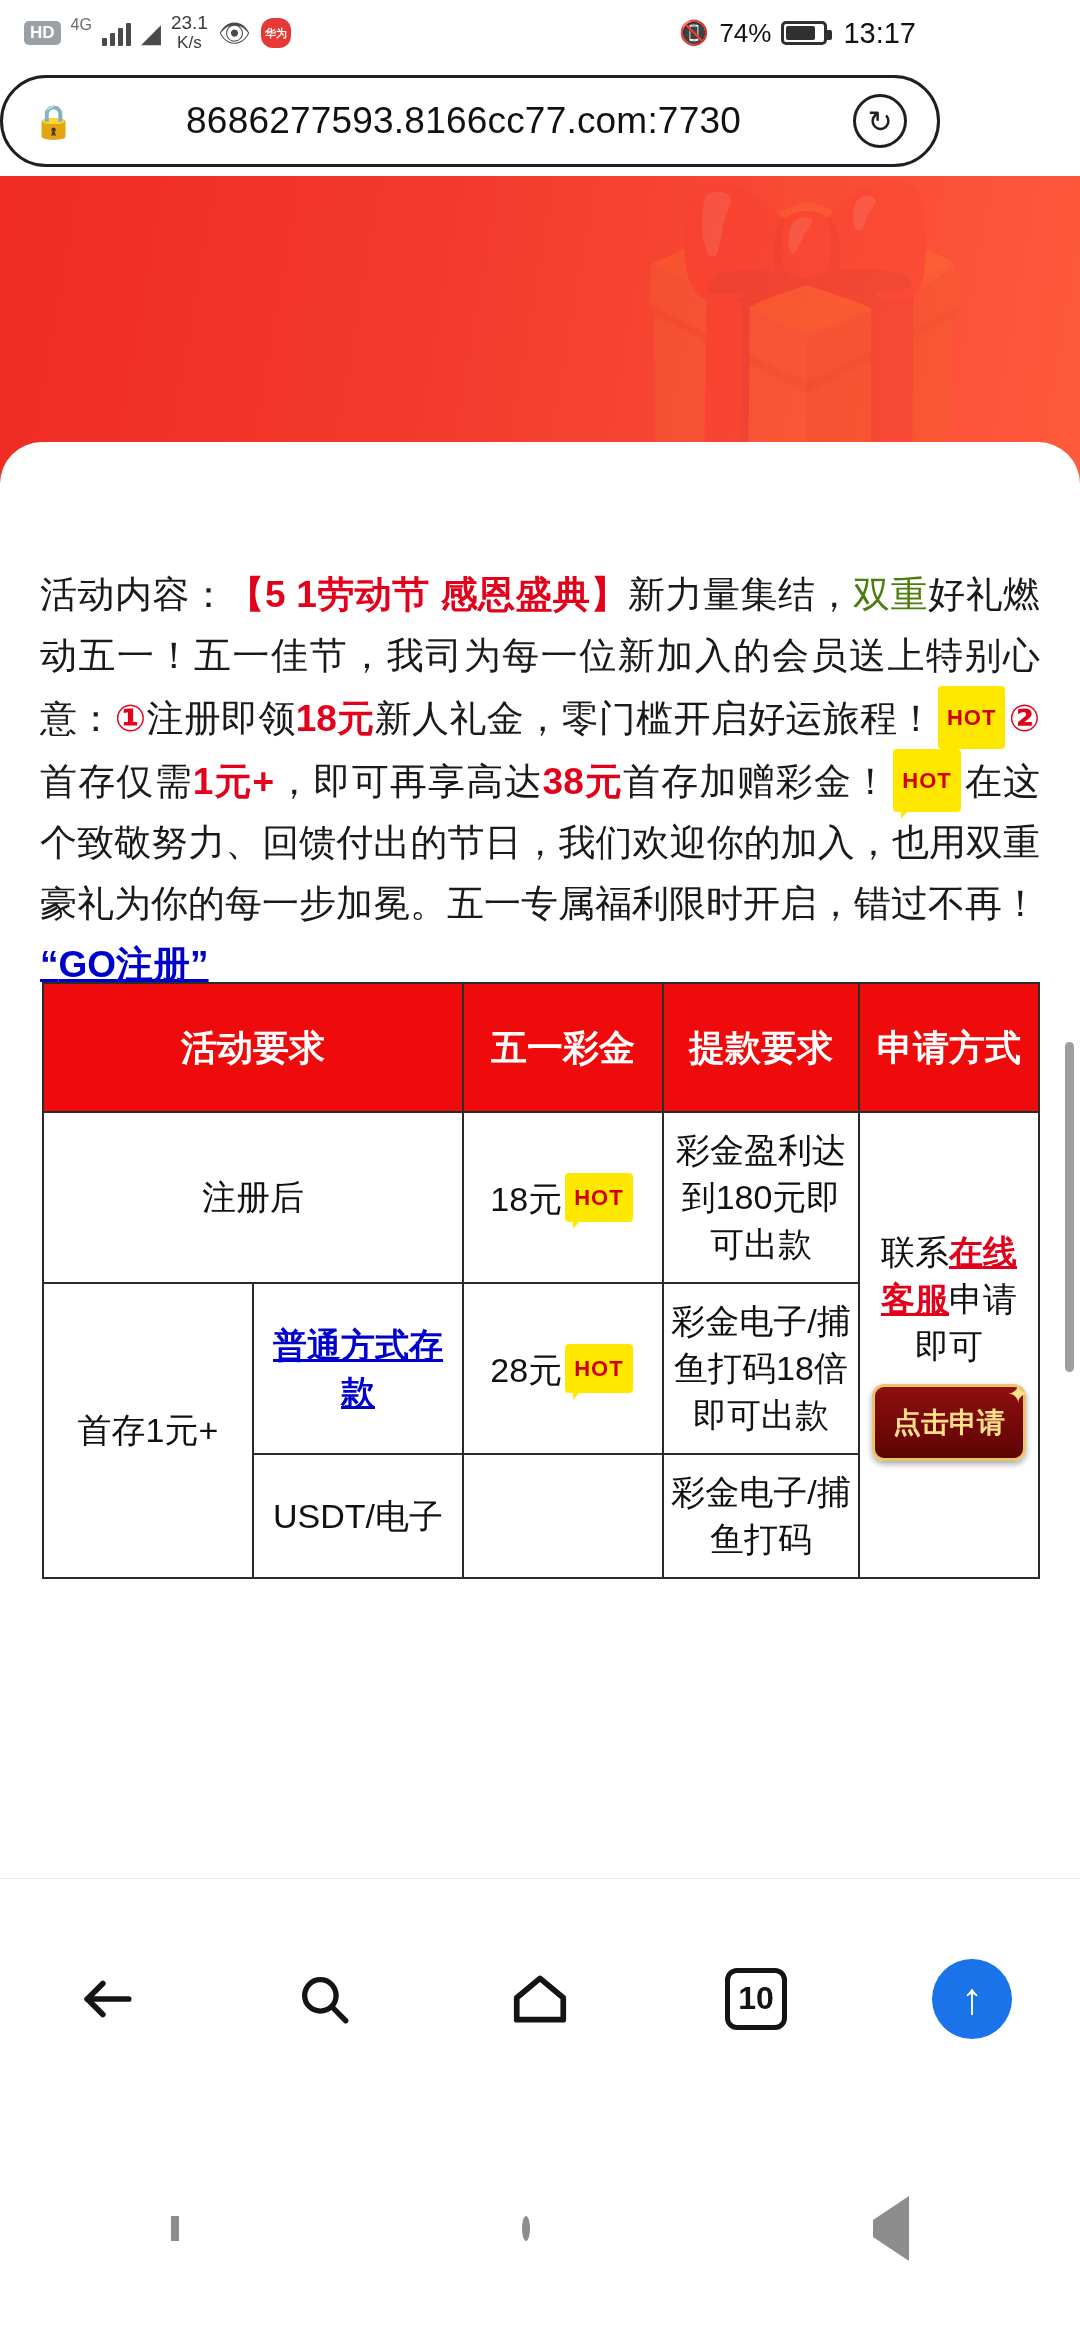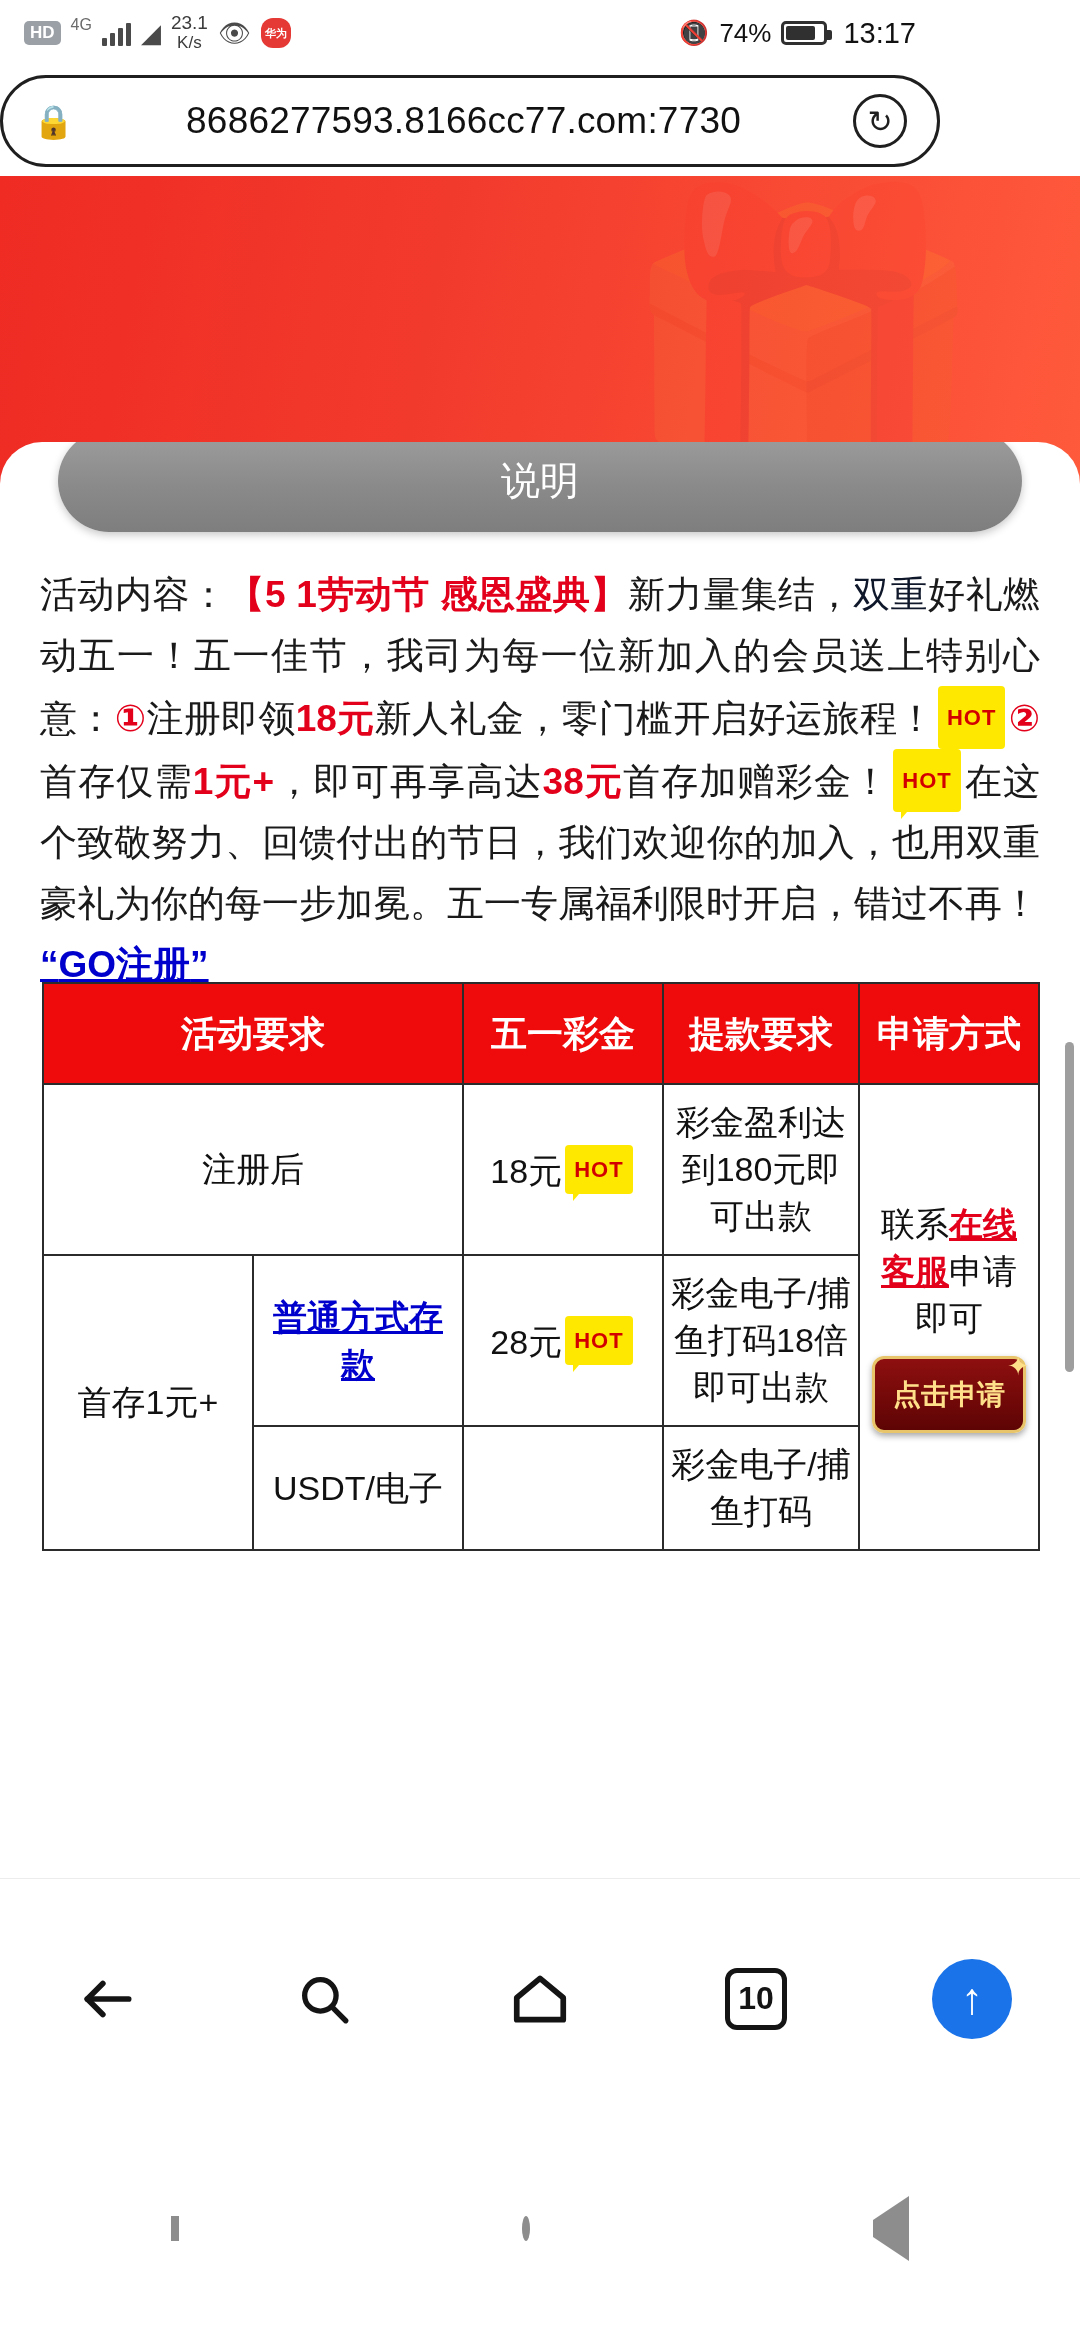--- a/index.html
+++ b/index.html
@@ -97,41 +97,41 @@
     border-radius:52px;
     background: linear-gradient(180deg,#9e9e9e 0%,#8a8a8a 55%,#7e7e7e 100%);
     color:#fff; font-size:39px; display:flex; align-items:center; justify-content:center;
     box-shadow: 0 3px 8px rgba(0,0,0,.22);
   }
   .body-copy {
     position:absolute; top:122px; left:40px; width:1000px;
     font-size:37px; line-height:61px; color:#1a1a1a; text-align:justify;
   }
   .red { color:#e2001a; font-weight:bold; }
-  .redn { color:#0f172a; }
+  .redn { color:#4d7c0f; }
   .hot {
     display:inline-block; background:#ffe800; color:#d30000;
     font-size:22px; font-weight:bold; padding:1px 9px; border-radius:4px;
     vertical-align:6px; margin:0 3px; position:relative; letter-spacing:1px;
   }
   .hot:after{
     content:""; position:absolute; left:8px; bottom:-7px;
     border-width:7px 6px 0 0; border-style:solid; border-color:#ffe800 transparent transparent transparent;
   }
   .goreg { color:#0000cc; font-weight:bold; text-decoration:underline; }
 
   
   .tbl-wrap { position:absolute; top:540px; left:42px; width:996px; }
   table.promo { border-collapse:collapse; width:996px; table-layout:fixed; }
   table.promo th, table.promo td {
     border:2px solid #2b2b2b; text-align:center; vertical-align:middle;
     font-size:34px; color:#111; padding:14px 6px; line-height:47px;
   }
   table.promo thead th {
-    background:#ef0b0b; color:#fff; font-weight:bold; font-size:36px; padding:26px 4px;
+    background:#ef0b0b; color:#fff; font-weight:bold; font-size:36px; padding:40px 4px;
   }
   .u-link { color:#0000cc; text-decoration:underline; font-weight:bold; }
   .cs-red { color:#e2001a; font-weight:bold; text-decoration:underline; }
   .apply-btn {
     display:inline-block; margin-top:14px;
     background:linear-gradient(180deg,#8e0f0f,#5e0404);
     border:3px solid #e8c56a; border-radius:12px;
     color:#ffe08a; font-size:28px; font-weight:bold; padding:12px 18px;
     box-shadow:0 3px 6px rgba(0,0,0,.35); position:relative;
   }
@@ -223,21 +223,20 @@
   </div>
 
   <div class="page">
 
     <div class="hero">
       <span class="gift">🎁</span>
     </div>
 
     <div class="sheet">
 
-      <div class="btn-explain">说明</div>
 
       <div class="body-copy">
         <span>活动内容：</span><span class="red">【5 1劳动节 感恩盛典】</span><span>新力量集结，</span><span class="redn">双重</span><span>好礼燃动五一！五一佳节，我司为每一位新加入的会员送上特别心意：</span><span class="red">①</span><span>注册即领</span><span class="red">18元</span><span>新人礼金，零门槛开启好运旅程！</span><span class="hot">HOT</span><span class="red">②</span><span>首存仅需</span><span class="red">1元+</span><span>，即可再享高达</span><span class="red">38元</span><span>首存加赠彩金！</span><span class="hot">HOT</span><span>在这个致敬努力、回馈付出的节日，我们欢迎你的加入，也用双重豪礼为你的每一步加冕。五一专属福利限时开启，错过不再！</span><br>
         <span class="goreg">“</span><span class="goreg">GO注册</span><span class="goreg">”</span>
       </div>
 
       <div class="tbl-wrap">
         <table class="promo">
           <thead>
             <tr>

